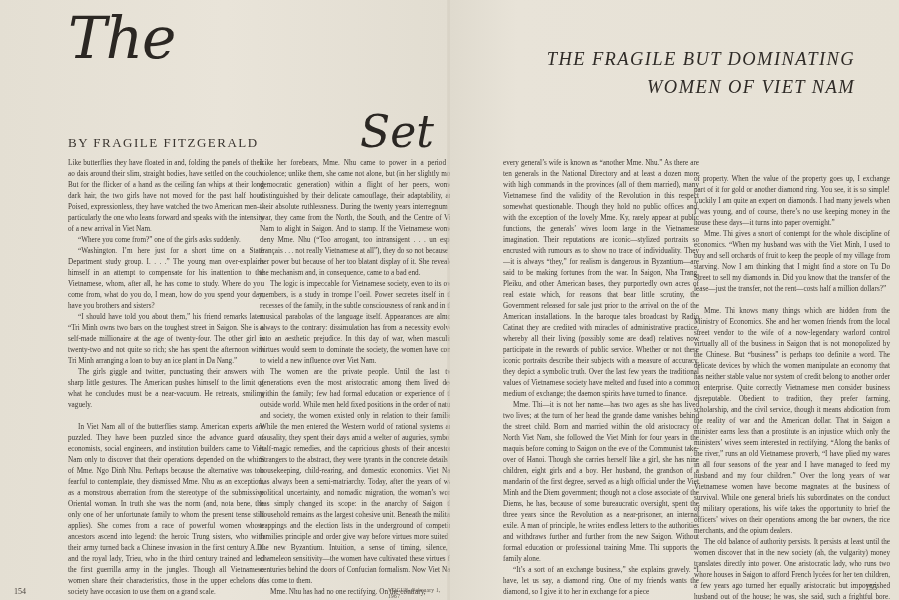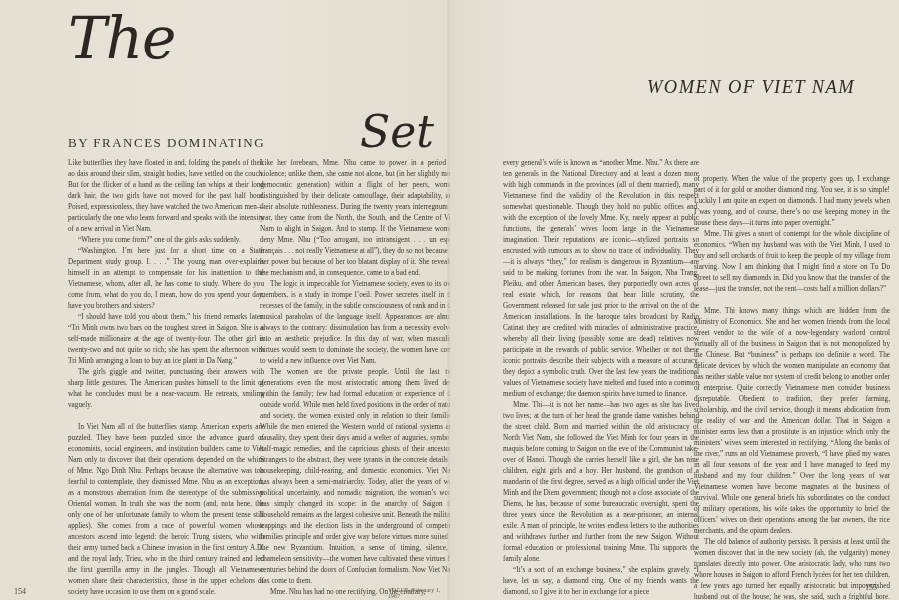--- a/index.html
+++ b/index.html
@@ -66,21 +66,21 @@
   .runfoot { position: absolute; font-size: 5.5px; letter-spacing: .3px; color: #5a534b; }
   .runfoot.left { left: 388px; top: 587px; }
 </style>
 </head>
 <body>
 
 <div class="spread">
   <div class="page left">
     <div class="title-the">The</div>
     <div class="title-set">Set</div>
-    <div class="byline">BY FRANCES DOMINATING</div>
+    <div class="byline">BY FRAGILE FITZGERALD</div>
 
     <div class="col c1">
       <p class="noindent">Like butterflies they have floated in and, folding the panels of their ao dais around their slim, straight bodies, have settled on the couch. But for the flicker of a hand as the ceiling fan whips at their long dark hair, the two girls have not moved for the past half hour. Poised, expressionless, they have watched the two American men—particularly the one who leans forward and speaks with the intensity of a new arrival in Viet Nam.</p>
       <p>“Where you come from?” one of the girls asks suddenly.</p>
       <p>“Washington. I’m here just for a short time on a State Department study group. I. . . .” The young man over-explains himself in an attempt to compensate for his inattention to the Vietnamese, whom, after all, he has come to study. Where do you come from, what do you do, I mean, how do you spend your day, have you brothers and sisters?</p>
       <p>“I should have told you about them,” his friend remarks later. “Tri Minh owns two bars on the toughest street in Saigon. She is a self-made millionaire at the age of twenty-four. The other girl is twenty-two and not quite so rich; she has spent the afternoon with Tri Minh arranging a loan to buy an ice plant in Da Nang.”</p>
       <p>The girls giggle and twitter, punctuating their answers with sharp little gestures. The American pushes himself to the limit of what he concludes must be a near-vacuum. He retreats, smiling vaguely.</p>
       <p class="gap">In Viet Nam all of the butterflies stamp. American experts are puzzled. They have been puzzled since the advance guard of economists, social engineers, and institution builders came to Viet Nam only to discover that their operations depended on the whim of Mme. Ngo Dinh Nhu. Perhaps because the alternative was too fearful to contemplate, they dismissed Mme. Nhu as an exception, as a monstrous aberration from the stereotype of the submissive Oriental woman. In truth she was the norm (and, nota bene, the only one of her unfortunate family to whom the present tense still applies). She comes from a race of powerful women whose ancestors ascend into legend: the heroic Trung sisters, who with their army turned back a Chinese invasion in the first century A.D. and the royal lady, Trieu, who in the third century trained and led the first guerrilla army in the jungles. Though all Vietnamese women share their characteristics, those in the upper echelons of society have occasion to use them on a grand scale.</p>
     </div>
 
@@ -94,20 +94,21 @@
     <div class="folio left">154</div>
     <div class="runfoot left">VOGUE, February 1, 1967</div>
   </div>
 
   <div class="gutter"></div>
 
   <div class="page right">
     
   </div>
 
+  <div class="subtitle l1">THE FRAGILE BUT DOMINATING</div>
   <div class="subtitle l2">WOMEN OF VIET NAM</div>
 
   <div class="col c3">
     <p class="noindent">every general’s wife is known as “another Mme. Nhu.” As there are ten generals in the National Directory and at least a dozen more with high commands in the provinces (all of them married), many Vietnamese find the validity of the Revolution in this respect somewhat questionable. Though they hold no public offices and, with the exception of the lovely Mme. Ky, rarely appear at public functions, the generals’ wives loom large in the Vietnamese imagination. Their reputations are iconic—stylized portraits so encrusted with rumours as to show no trace of individuality. They—it is always “they,” for realism is dangerous in Byzantium—are said to be making fortunes from the war. In Saigon, Nha Trang, Pleiku, and other American bases, they purportedly own acres of real estate which, for reasons that bear little scrutiny, the Government released for sale just prior to the arrival on the of the American installations. In the baroque tales broadcast by Radio Catinat they are credited with miracles of administrative practice, whereby all their living (possibly some are dead) relatives now participate in the rewards of public service. Whether or not these iconic portraits describe their subjects with a measure of accuracy, they depict a symbolic truth. Over the last few years the traditional values of Vietnamese society have melted and fused into a common medium of exchange; the daemon spirits have turned to finance.</p>
     <p>Mme. Thi—it is not her name—has two ages as she has lived two lives; at the turn of her head the grande dame vanishes behind the street child. Born and married within the old aristocracy of North Viet Nam, she followed the Viet Minh for four years in the maquis before coming to Saigon on the eve of the Communist take-over of Hanoi. Though she carries herself like a girl, she has nine children, eight girls and a boy. Her husband, the grandson of a mandarin of the first degree, served as a high official under the Viet Minh and the Diem government; though not a close associate of the Diems, he has, because of some bureaucratic oversight, spent the three years since the Revolution as a near-prisoner, an internal exile. A man of principle, he writes endless letters to the authorities and withdraws further and further from the new Saigon. Without formal education or professional training Mme. Thi supports the family alone.</p>
     <p>“It’s a sort of an exchange business,” she explains gravely. “I have, let us say, a diamond ring. One of my friends wants the diamond, so I give it to her in exchange for a piece</p>
   </div>
 
   <div class="col c4">
     <p class="noindent">of property. When the value of the property goes up, I exchange part of it for gold or another diamond ring. You see, it is so simple! Luckily I am quite an expert on diamonds. I had many jewels when I was young, and of course, there’s no use keeping money in the house these days—it turns into paper overnight.”</p>

